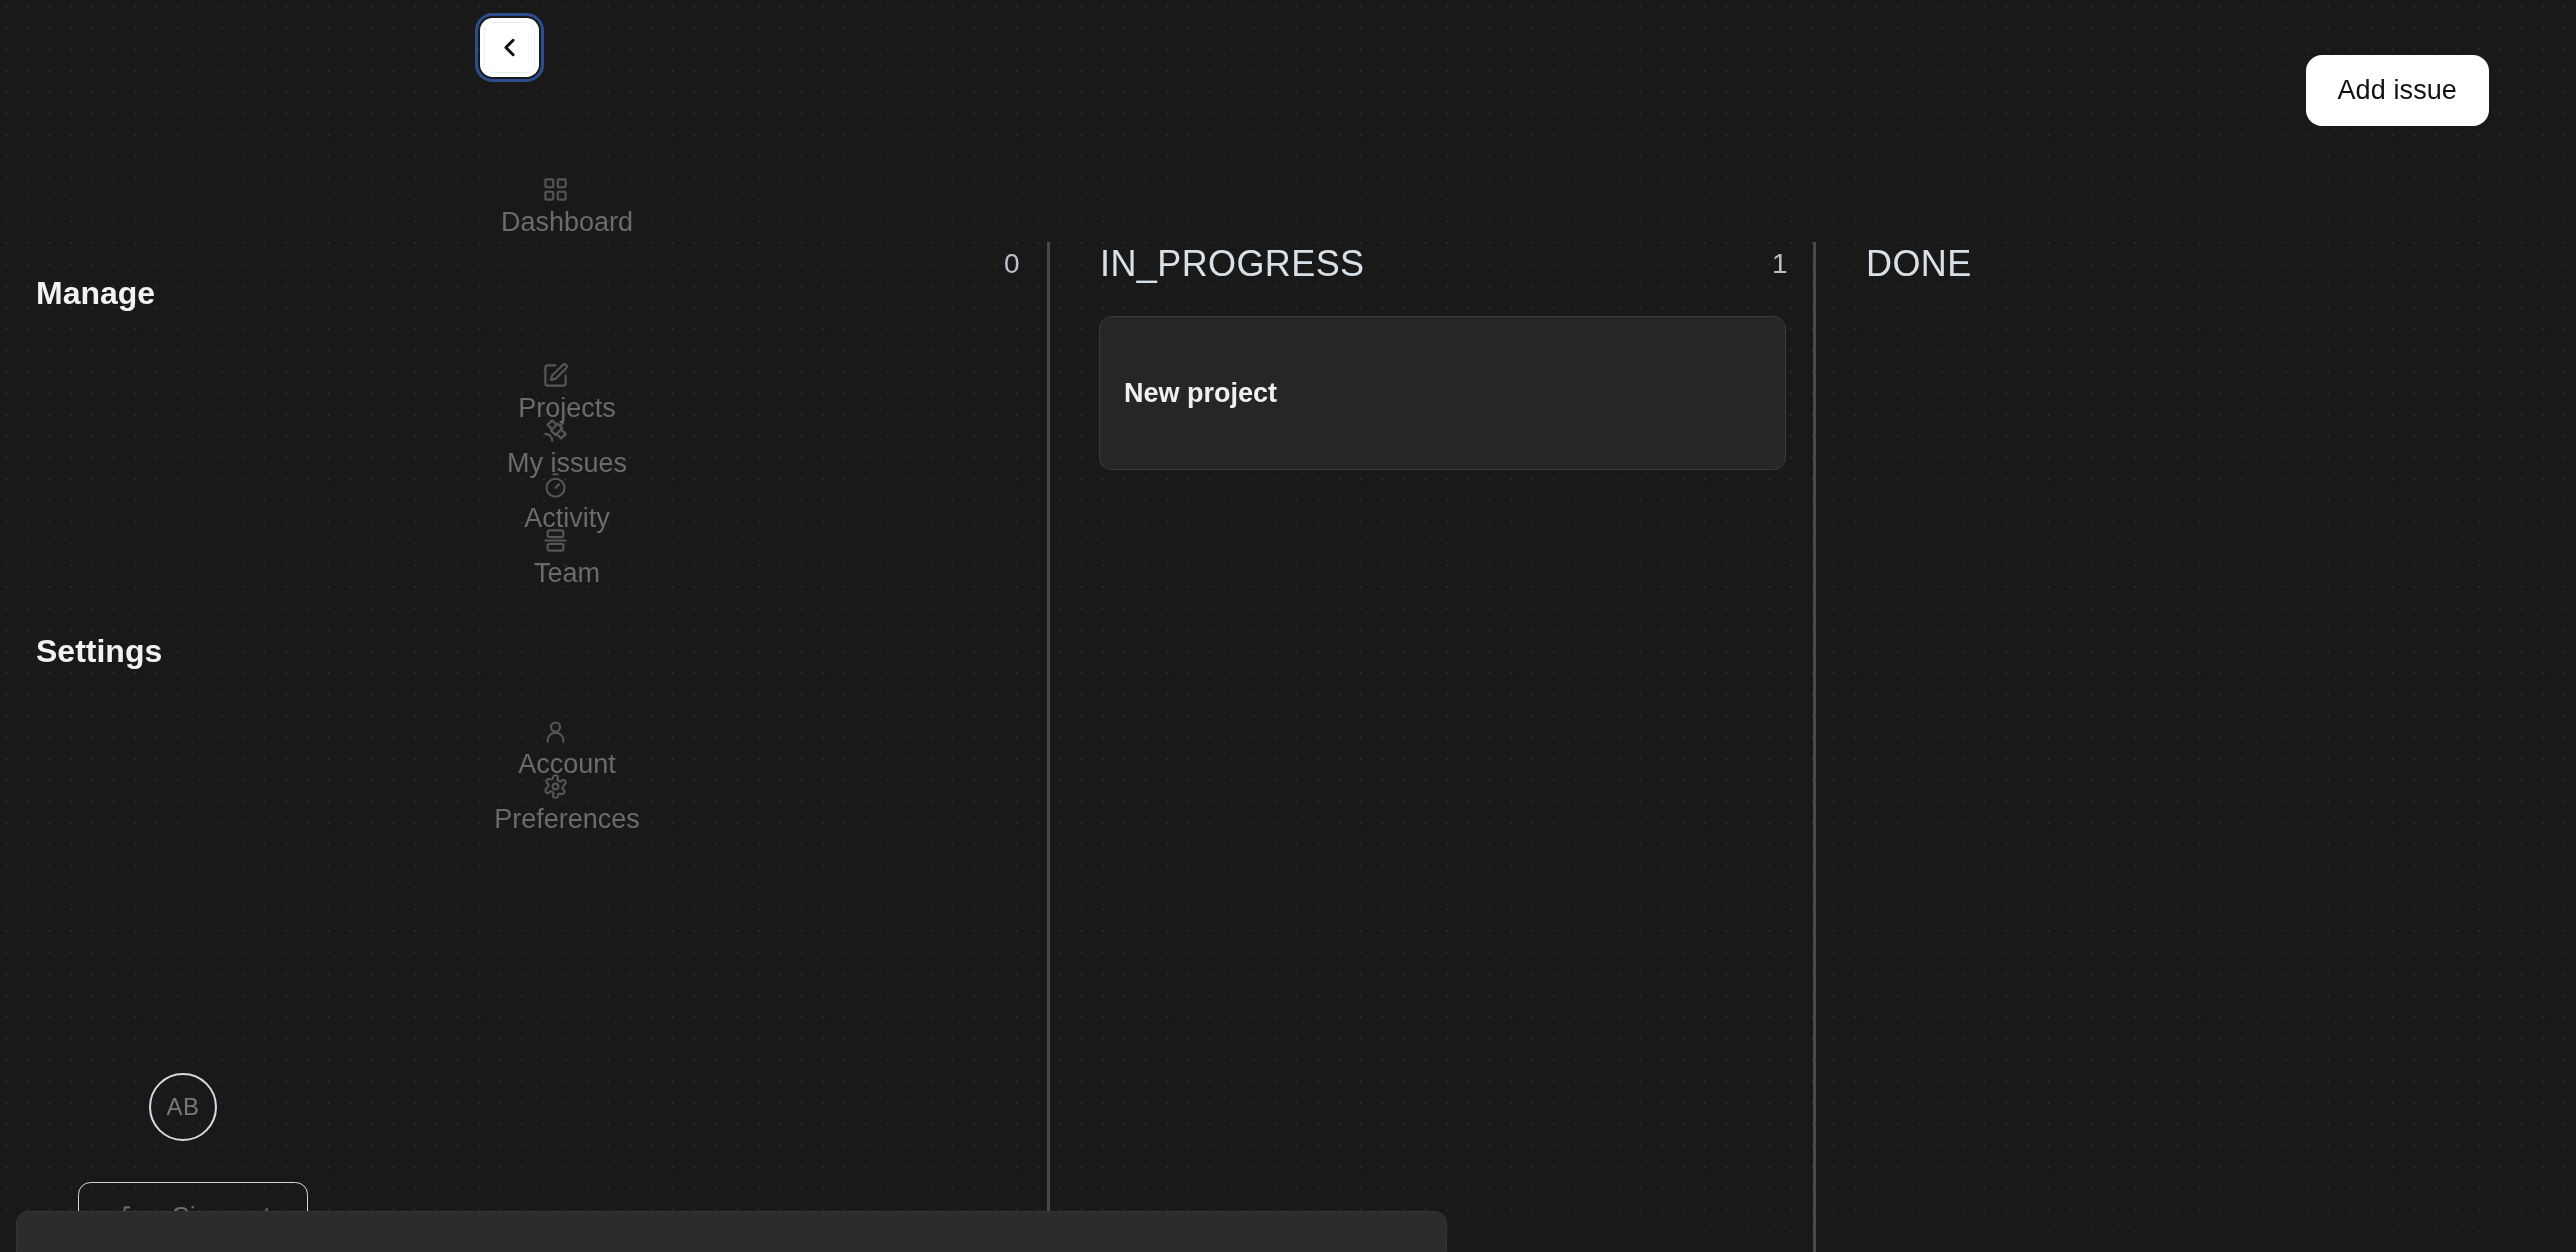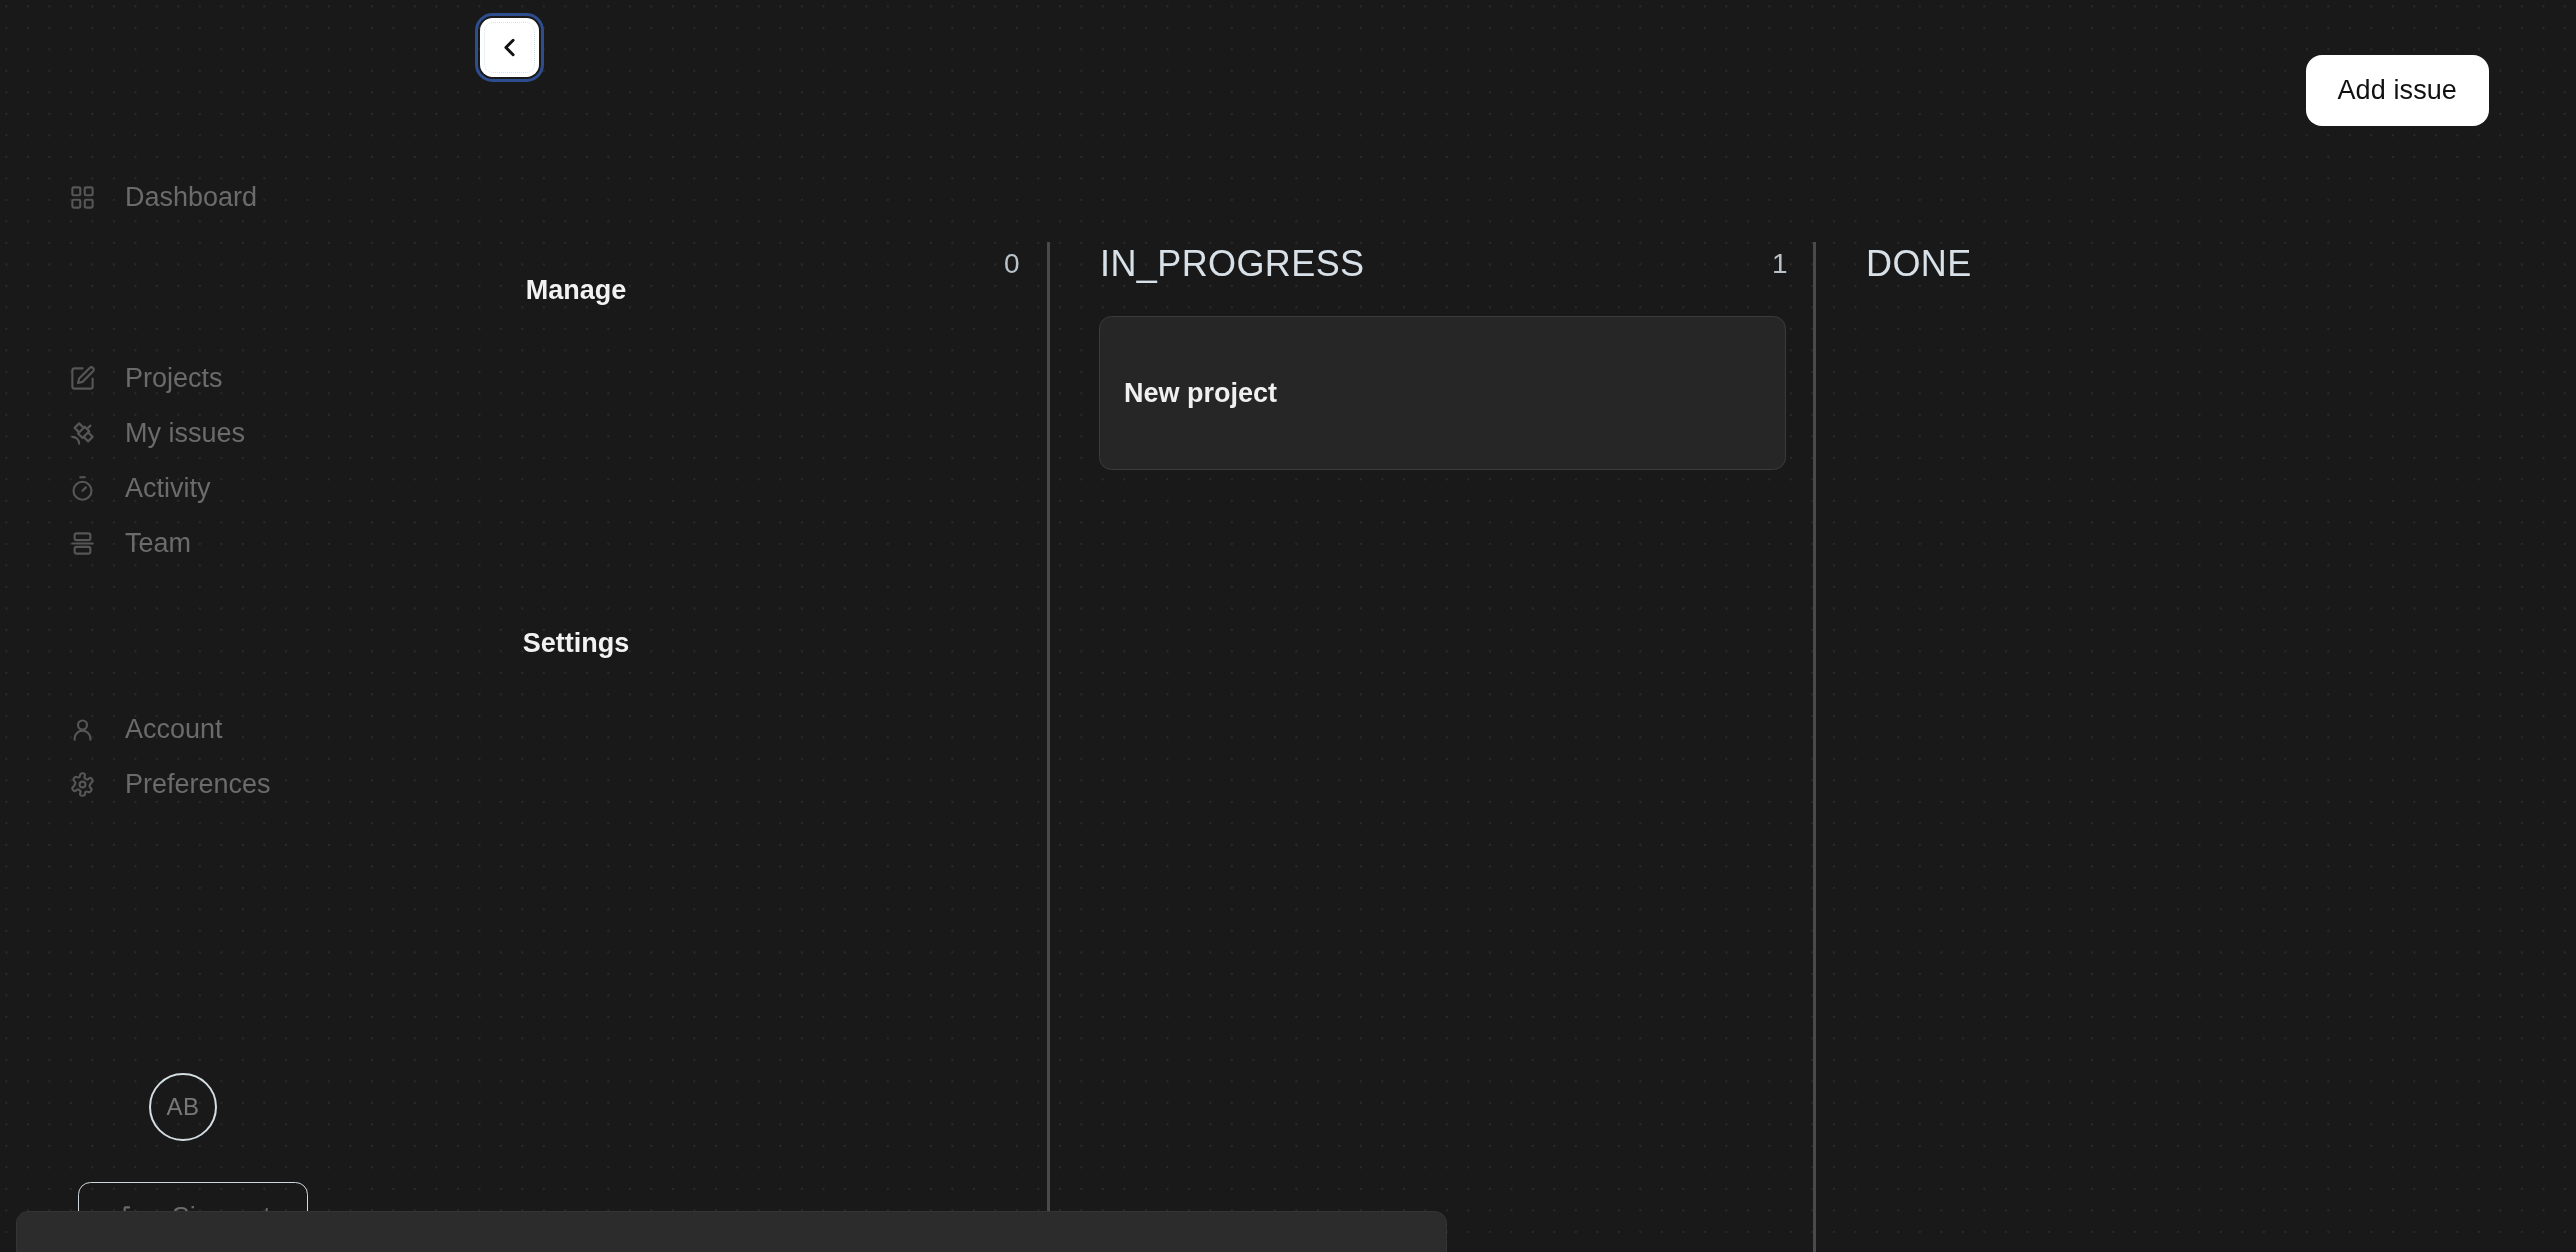--- a/index.html
+++ b/index.html
@@ -79,21 +79,21 @@
   .sidebar {
     position:absolute;
     left:0;
     top:0;
     width:1048px;
     height:1252px;
     padding-top:170px;
     z-index:5;
     pointer-events:none;
   }
-  .sidebar > * { pointer-events:auto; }
+  .sidebar > * { pointer-events:auto;flex-direction:column; }
 
   .nav-item {
     display:flex;
     align-items:center;
     gap:0;
     height:55px;
     padding-left:63px;
     cursor:pointer;
     user-select:none;
   }
@@ -108,27 +108,26 @@
   }
   .nav-item .nav-label {
     margin-left:23px;
     font-size:27px;
     color:#6b6b6b;
     line-height:1;
     white-space:nowrap;
   }
 
   .section-title {
-    padding-left:104px;
-    font-size:27px;
+    padding-left:36px;
+    font-size:32px;
     font-weight:700;
     color:#f2f2f2;
     line-height:1;
     white-space:nowrap;
-    text-align:center;
   }
 
   .gap-dashboard { height:52px; }
   .gap-manage    { height:47px; }
   .gap-settings-top { height:59px; }
   .gap-settings-mid { height:45px; }
 
   
   .sidebar-bottom {
     position:absolute;

